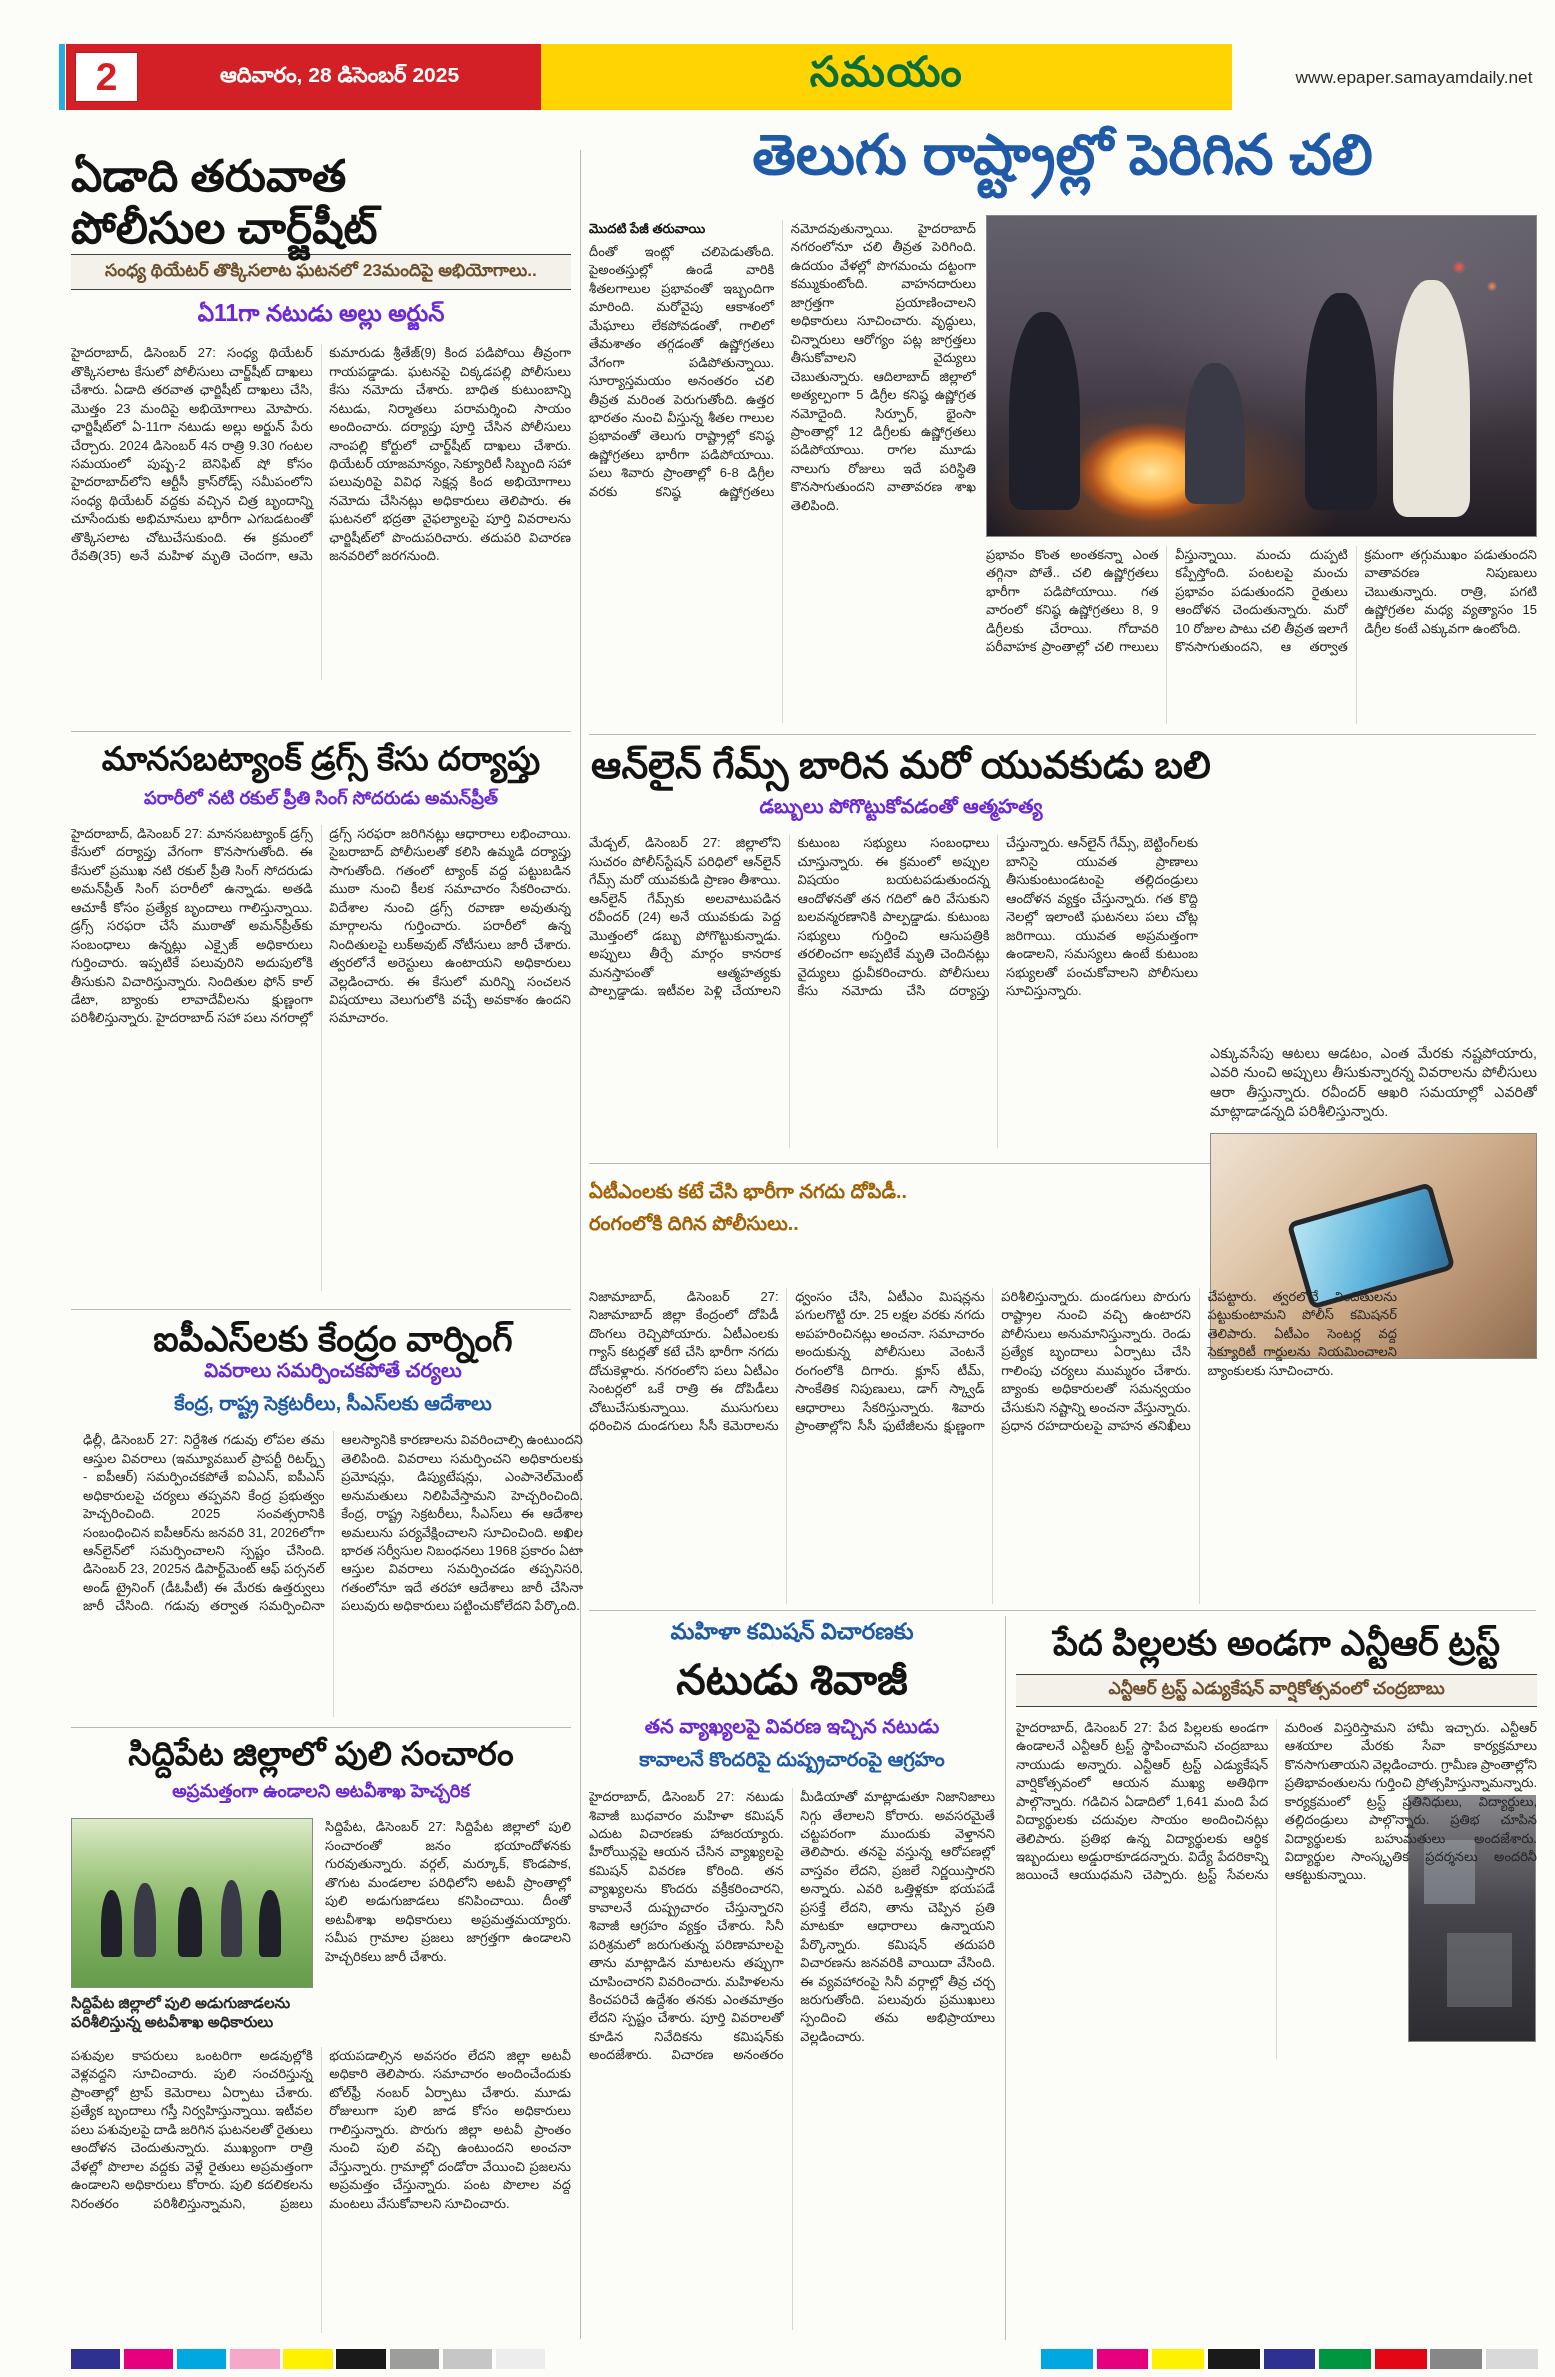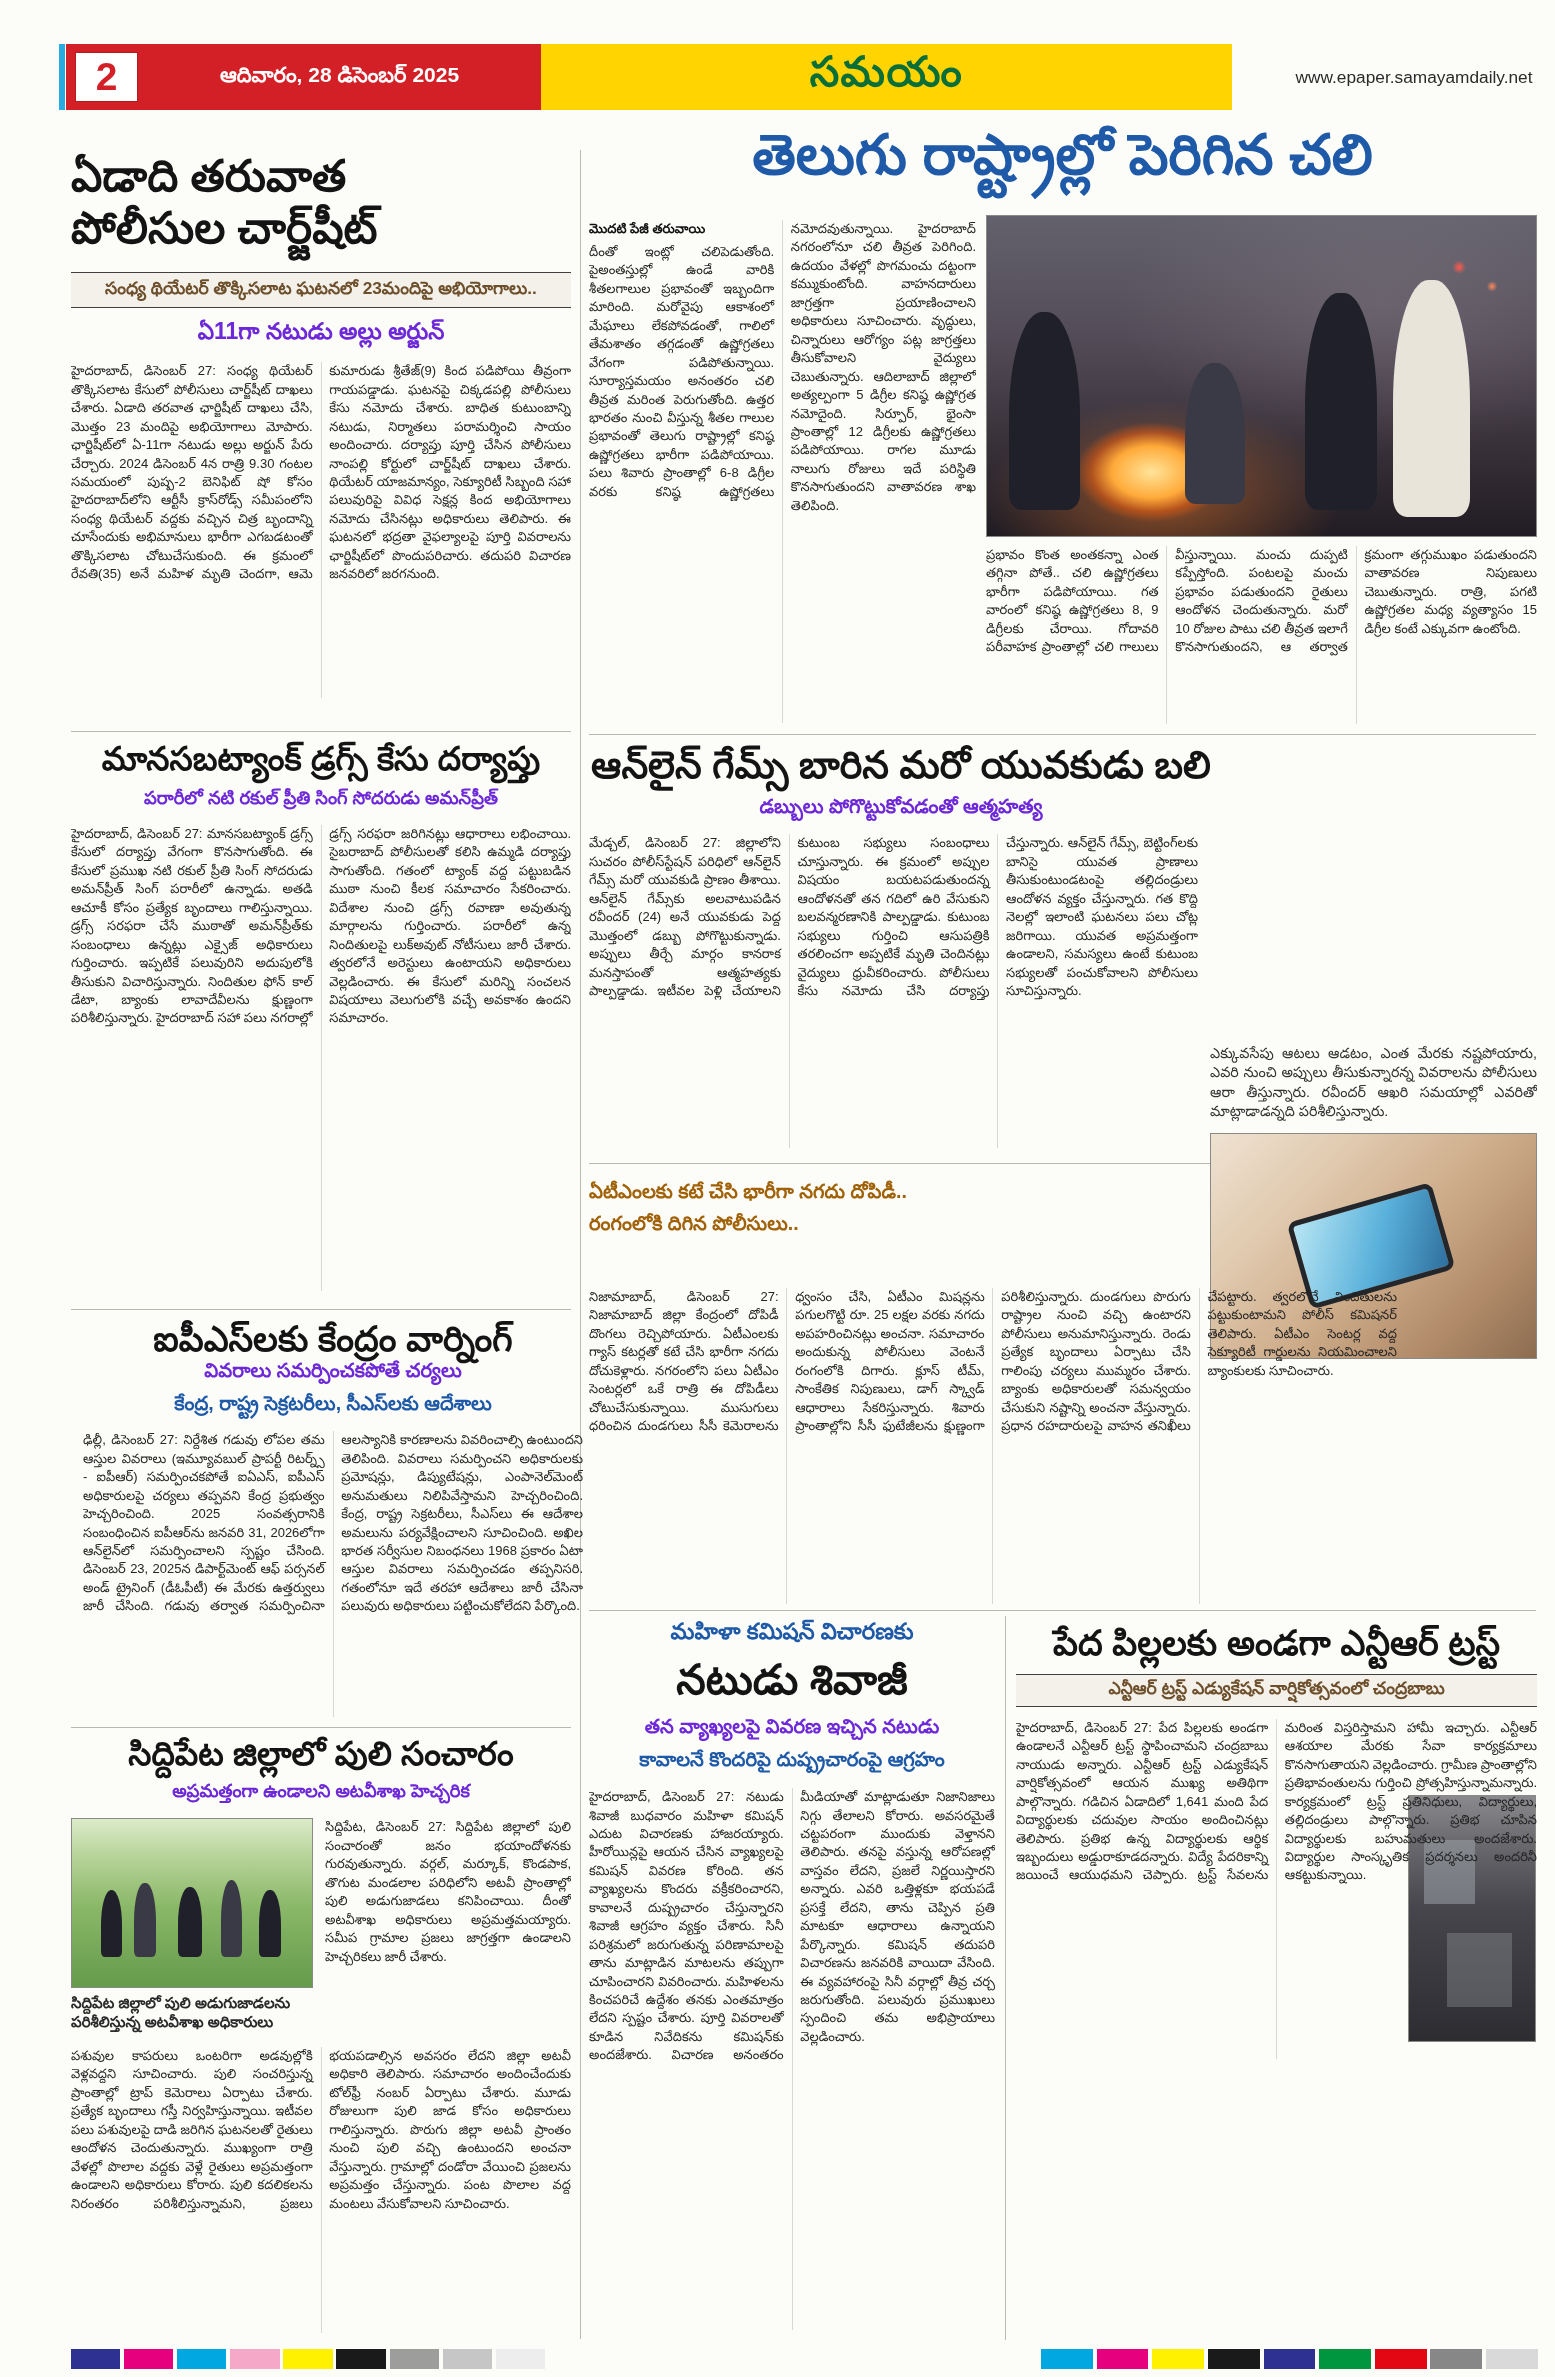--- a/index.html
+++ b/index.html
@@ -83,21 +83,21 @@
   <div class="rule-h" style="left:589px;top:734px;width:947px;"></div>
   <div class="rule-h" style="left:589px;top:1163px;width:947px;"></div>
   <div class="rule-h" style="left:589px;top:1610px;width:947px;"></div>
   <div class="rule-v" style="left:1005px;top:1616px;height:724px;"></div>
 
   <div class="abs" style="left:71px;top:150px;width:500px;">
     <div class="hl" style="font-size:44px;">
       <div>ఏడాది తరువాత</div>
       <div>పోలీసుల చార్జ్‌షీట్</div>
     </div>
-    <div class="strap" style="margin-top:18px;height:36px;font-size:17.3px;">సంధ్య థియేటర్ తొక్కిసలాట ఘటనలో 23మందిపై అభియోగాలు..</div>
+    <div class="strap" style="height:36px;font-size:17.3px;">సంధ్య థియేటర్ తొక్కిసలాట ఘటనలో 23మందిపై అభియోగాలు..</div>
     <div class="center red" style="margin-top:10.5px;font-size:23px;font-weight:700;">ఏ11గా నటుడు అల్లు అర్జున్</div>
     <div class="body-text cols2" style="margin-top:12px;height:336px;">హైదరాబాద్, డిసెంబర్ 27: సంధ్య థియేటర్ తొక్కిసలాట కేసులో పోలీసులు చార్జ్‌షీట్ దాఖలు చేశారు. ఏడాది తరవాత ఛార్జిషీట్ దాఖలు చేసి, మొత్తం 23 మందిపై అభియోగాలు మోపారు. ఛార్జిషీట్‌లో ఏ-11గా నటుడు అల్లు అర్జున్ పేరు చేర్చారు. 2024 డిసెంబర్ 4న రాత్రి 9.30 గంటల సమయంలో పుష్ప-2 బెనిఫిట్ షో కోసం హైదరాబాద్‌లోని ఆర్టీసీ క్రాస్‌రోడ్స్ సమీపంలోని సంధ్య థియేటర్ వద్దకు వచ్చిన చిత్ర బృందాన్ని చూసేందుకు అభిమానులు భారీగా ఎగబడటంతో తొక్కిసలాట చోటుచేసుకుంది. ఈ క్రమంలో రేవతి(35) అనే మహిళ మృతి చెందగా, ఆమె కుమారుడు శ్రీతేజ్(9) కింద పడిపోయి తీవ్రంగా గాయపడ్డాడు. ఘటనపై చిక్కడపల్లి పోలీసులు కేసు నమోదు చేశారు. బాధిత కుటుంబాన్ని నటుడు, నిర్మాతలు పరామర్శించి సాయం అందించారు. దర్యాప్తు పూర్తి చేసిన పోలీసులు నాంపల్లి కోర్టులో చార్జ్‌షీట్ దాఖలు చేశారు. థియేటర్ యాజమాన్యం, సెక్యూరిటీ సిబ్బంది సహా పలువురిపై వివిధ సెక్షన్ల కింద అభియోగాలు నమోదు చేసినట్లు అధికారులు తెలిపారు. ఈ ఘటనలో భద్రతా వైఫల్యాలపై పూర్తి వివరాలను ఛార్జిషీట్‌లో పొందుపరిచారు. తదుపరి విచారణ జనవరిలో జరగనుంది.</div>
   </div>
 
   <div class="abs" style="left:71px;top:740px;width:500px;">
     <div class="hl center" style="font-size:33px;">మానసబట్యాంక్ డ్రగ్స్ కేసు దర్యాప్తు</div>
     <div class="center red" style="margin-top:9px;font-size:18px;font-weight:700;">పరారీలో నటి రకుల్ ప్రీతి సింగ్ సోదరుడు అమన్‌ప్రీత్</div>
     <div class="body-text cols2" style="margin-top:12px;height:466px;">హైదరాబాద్, డిసెంబర్ 27: మానసబట్యాంక్ డ్రగ్స్ కేసులో దర్యాప్తు వేగంగా కొనసాగుతోంది. ఈ కేసులో ప్రముఖ నటి రకుల్ ప్రీతి సింగ్ సోదరుడు అమన్‌ప్రీత్ సింగ్ పరారీలో ఉన్నాడు. అతడి ఆచూకీ కోసం ప్రత్యేక బృందాలు గాలిస్తున్నాయి. డ్రగ్స్ సరఫరా చేసే ముఠాతో అమన్‌ప్రీత్‌కు సంబంధాలు ఉన్నట్లు ఎక్సైజ్ అధికారులు గుర్తించారు. ఇప్పటికే పలువురిని అదుపులోకి తీసుకుని విచారిస్తున్నారు. నిందితుల ఫోన్ కాల్ డేటా, బ్యాంకు లావాదేవీలను క్షుణ్ణంగా పరిశీలిస్తున్నారు. హైదరాబాద్ సహా పలు నగరాల్లో డ్రగ్స్ సరఫరా జరిగినట్లు ఆధారాలు లభించాయి. సైబరాబాద్ పోలీసులతో కలిసి ఉమ్మడి దర్యాప్తు సాగుతోంది. గతంలో ట్యాంక్ వద్ద పట్టుబడిన ముఠా నుంచి కీలక సమాచారం సేకరించారు. విదేశాల నుంచి డ్రగ్స్ రవాణా అవుతున్న మార్గాలను గుర్తించారు. పరారీలో ఉన్న నిందితులపై లుక్అవుట్ నోటీసులు జారీ చేశారు. త్వరలోనే అరెస్టులు ఉంటాయని అధికారులు వెల్లడించారు. ఈ కేసులో మరిన్ని సంచలన విషయాలు వెలుగులోకి వచ్చే అవకాశం ఉందని సమాచారం.</div>
   </div>
 

